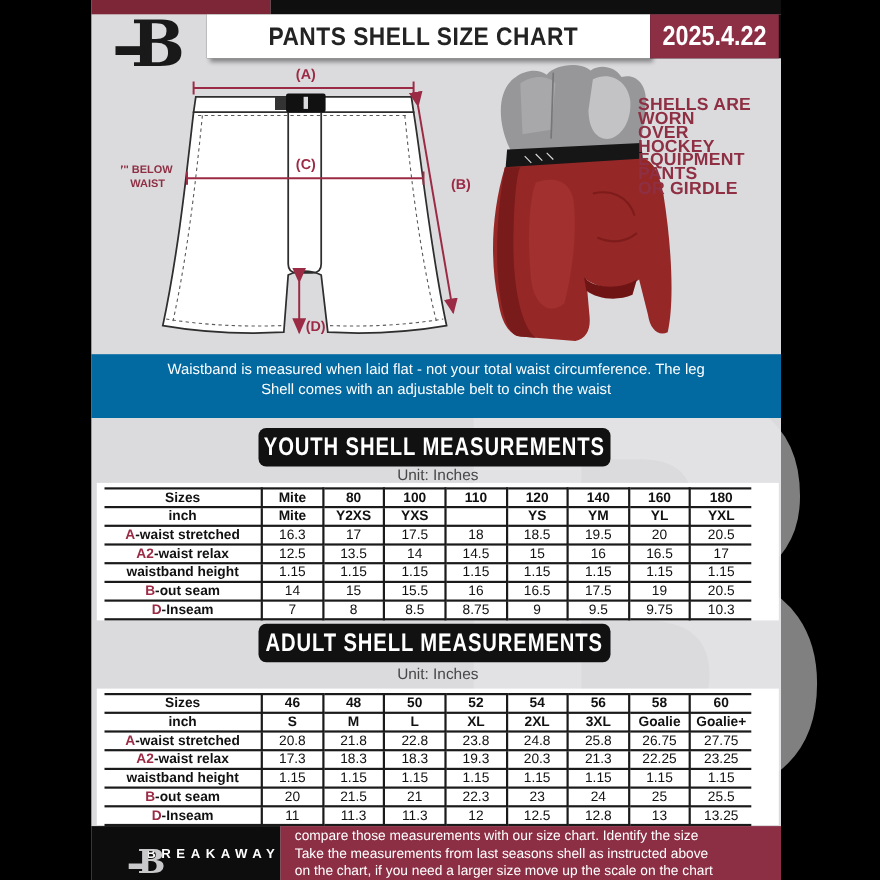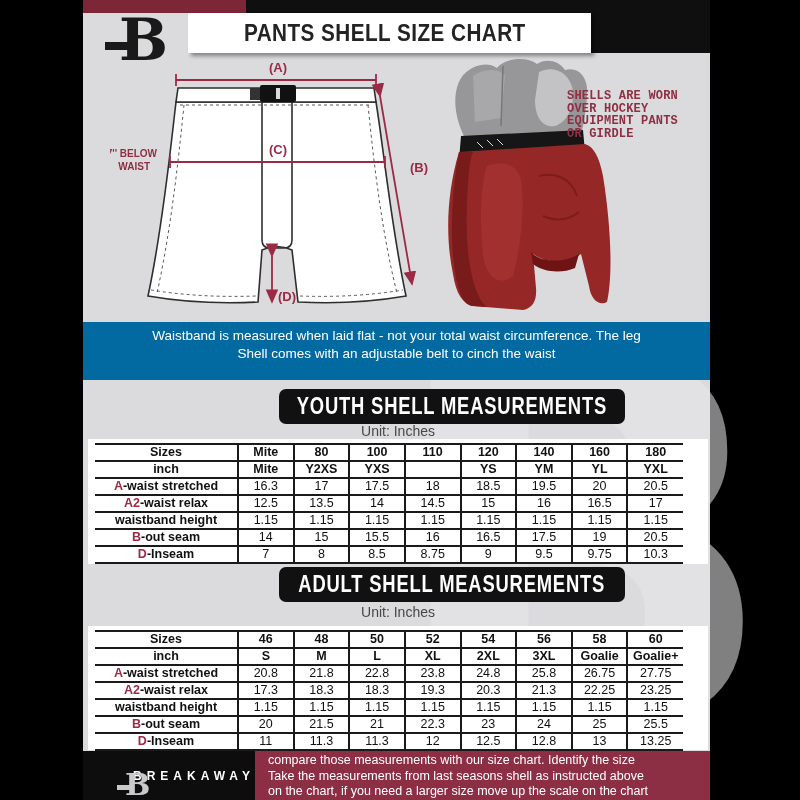--- a/index.html
+++ b/index.html
@@ -27,30 +27,30 @@
   .date-box span{display:inline-block;transform:scaleX(.85);font-size:25px;font-weight:bold;
             color:#fff;letter-spacing:0;}
   .logo{left:22px;top:12px;width:64px;height:66px;}
   .logo .b{position:absolute;left:14px;top:-6px;font-family:"DejaVu Serif",serif;
            font-weight:bold;font-size:58px;color:#191919;}
   .logo .bar{position:absolute;left:0;top:30px;width:26px;height:8px;background:#191919;}
   .logo.small .b{font-size:30px;color:#c9c9cb;left:8px;top:-3px;}
   .logo.small .bar{width:14px;height:5px;top:15px;background:#c9c9cb;}
 
   
-  .caption{left:484px;top:90px;width:112px;color:#8e2f43;font-size:12px;font-weight:bold;
-           line-height:12.6px;letter-spacing:.2px;font-family:Liberation Mono, monospace;}
+  .caption{left:497px;top:90px;width:112px;color:#8e2f43;font-size:16px;font-weight:bold;
+           line-height:12.6px;letter-spacing:.2px;}
 
   
   .notice{left:0;top:322px;width:627px;height:58px;background:#0369a1;color:#fff;
           text-align:center;font-size:13.5px;line-height:17.5px;padding-top:5px;box-sizing:border-box;}
 
   
-  .sec-banner{width:346px;height:35px;background:#111;border-radius:7px;display:flex;
-              align-items:center;justify-content:center;margin-left:44px;}
+  .sec-banner{width:320px;height:35px;background:#111;border-radius:7px;display:flex;
+              align-items:center;justify-content:center;}
   .sec-banner span{display:inline-block;transform:scaleX(.8);font-size:23px;font-weight:bold;
               color:#fff;letter-spacing:1px;white-space:nowrap;}
   .banner-youth{left:152px;top:389px;}
   .banner-adult{left:152px;top:567px;}
   .unit{width:620px;left:5px;text-align:center;font-size:14px;color:#474747;}
   .unit-youth{top:423px;}
   .unit-adult{top:604px;}
 
   
   .panel{left:5px;width:620px;background:#fff;}
@@ -81,20 +81,23 @@
 <div id="page">
   <div class="content">
 
     <div class="wm">B</div>
 
     <div class="layer strip-maroon"></div>
     <div class="layer strip-black"></div>
     <div class="layer hdr-black"></div>
     <div class="layer title-box">
       <span>PANTS SHELL SIZE CHART</span>
+    </div>
+    <div class="layer date-box">
+      <span>2025.4.22</span>
     </div>
     <div class="layer logo">
       <span class="b">B</span>
       <span class="bar"></span>
     </div>
 
     <svg class="layer" style="left:27px;top:58px;" width="330" height="255" viewBox="0 0 330 255">
       <defs>
         <marker id="ah" markerWidth="9" markerHeight="8" refX="7" refY="3.5" orient="auto">
           <path d="M0,0 L8,3.5 L0,7 Z" fill="#9b2b45"></path>

